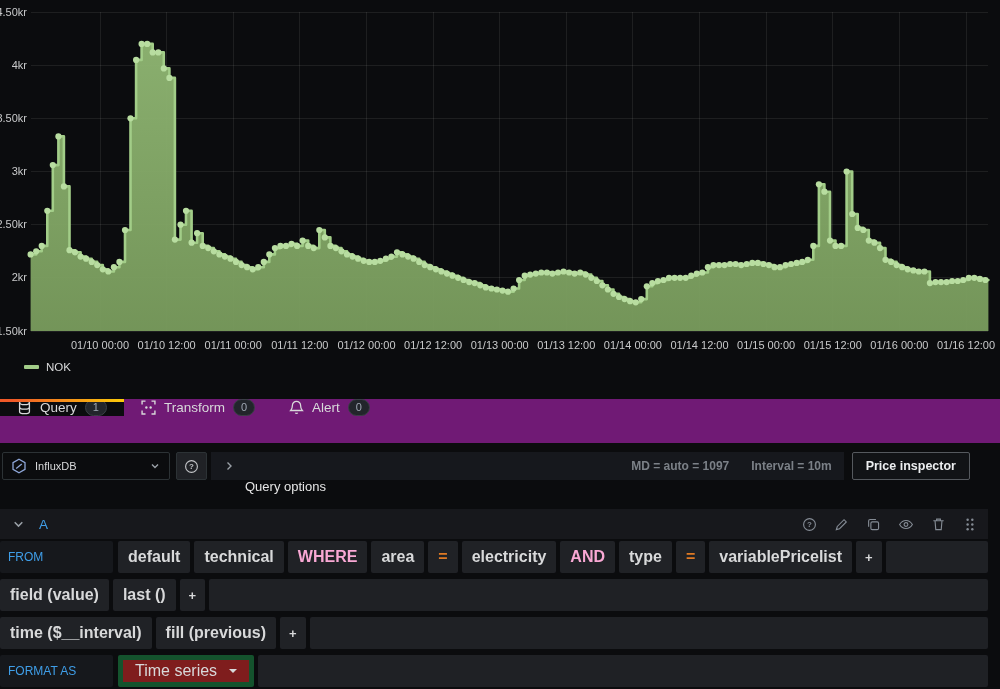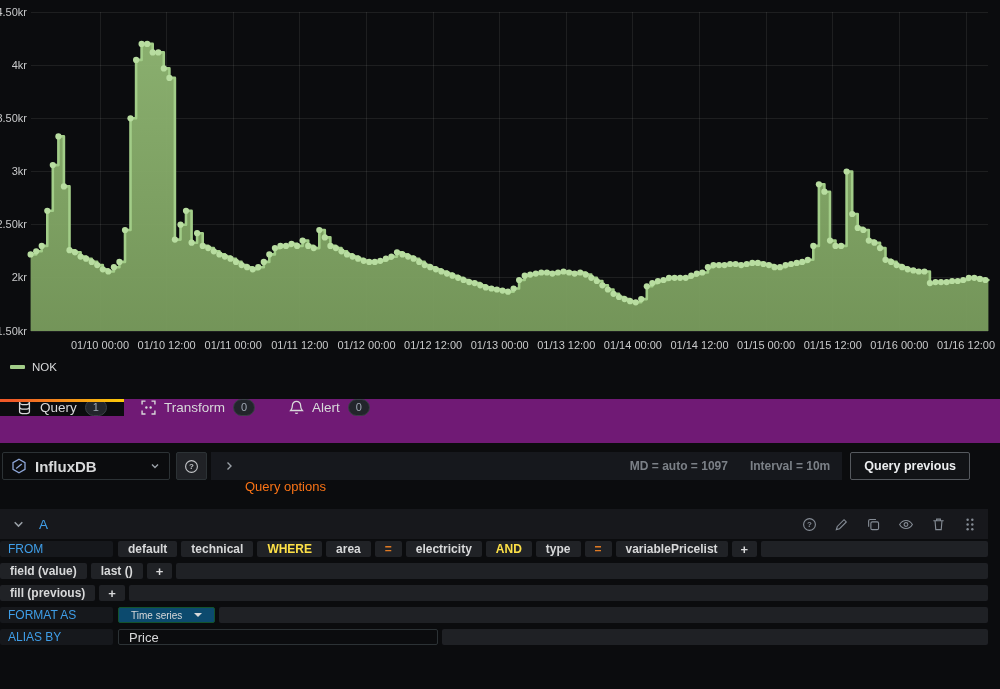--- a/index.html
+++ b/index.html
@@ -3,61 +3,61 @@
 <meta charset="utf-8">
 <style>
   html,body{margin:0;padding:0;background:#000;}
   .screen{position:relative;width:1000px;height:689px;overflow:hidden;background:#0b0c0e;
           font-family:"Liberation Sans",sans-serif;color:#d8d9da;}
   svg{display:block}
   
   .chart-panel{position:absolute;top:0;left:0;width:1000px;height:392px;}
   .grid{stroke:rgba(255,255,255,0.08);stroke-width:1;shape-rendering:crispEdges;}
   .ytick,.xtick{fill:#c9cacb;font-size:11px;font-family:"Liberation Sans",sans-serif;}
-  .legend{position:absolute;left:10px;top:361px;display:flex;align-items:center;gap:7px;font-size:11.5px;color:#d8d9da;}
+  .legend{position:absolute;left:24px;top:361px;display:flex;align-items:center;gap:7px;font-size:11.5px;color:#d8d9da;}
   .legend .swatch{width:15px;height:4px;border-radius:1px;background:#a2cd88;}
   
   .tabbar{position:absolute;top:399px;left:0;width:1000px;height:44px;background:#701a75;display:flex;align-items:flex-start;}
   .tab{position:relative;display:flex;align-items:center;gap:8px;padding:0 17px;font-size:13.5px;font-weight:500;color:#d8d9da;cursor:pointer;}
   .tab svg{flex:none}
   .tab.active{background:#0b0c0e;}
   .tab.active::before{content:"";position:absolute;top:0;left:0;right:0;height:3px;
       background:linear-gradient(90deg,#f05a28 10%,#fbca0a 99%);}
   .count-badge{background:#22252b;border:1px solid #3a4046;color:#9fa7b3;font-size:11px;line-height:15px;
       padding:0 7px;border-radius:9px;font-weight:400;}
   
   .ds-row{position:absolute;top:452px;left:2px;width:968px;height:28px;display:flex;align-items:center;}
   .ds-picker{width:168px;height:28px;box-sizing:border-box;background:#0b0c0e;border:1px solid #2c3235;border-radius:2px;
       display:flex;align-items:center;gap:8px;padding:0 8px;cursor:pointer;}
-  .ds-picker .ds-name{font-size:15px;font-weight:700;}
+  .ds-picker .ds-name{font-size:11px;font-weight:400;}
   .ds-picker .chev{margin-left:auto;}
   .help-btn{width:31px;height:28px;box-sizing:border-box;margin-left:6px;background:#202226;border:1px solid #2c3235;
       border-radius:2px;display:flex;align-items:center;justify-content:center;cursor:pointer;}
   .options-bar{flex:1;height:28px;margin-left:4px;background:#16181d;display:flex;align-items:center;gap:10px;
       padding:0 12px;cursor:pointer;}
-  .options-label{color:#f97316;font-size:13px;font-weight:500;margin-top:40px;}
+  .options-label{color:#e5e5e5;font-size:13px;font-weight:500;margin-top:40px;}
   .ds-stats{margin-left:auto;display:flex;gap:22px;color:#7b8087;font-size:12px;font-weight:bold;}
   .inspector-btn{height:28px;margin-left:8px;padding:0 13px;background:#111316;border:1px solid #55595e;border-radius:2px;
       color:#eceef0;font-size:12.5px;font-weight:600;font-family:"Liberation Sans",sans-serif;cursor:pointer;}
   
   .query-header{position:absolute;top:509px;left:0;width:988px;height:30px;box-sizing:border-box;background:#17181c;
       display:flex;align-items:center;padding:0 12px;cursor:pointer;}
   .qref{color:#3f9ee8;font-size:13.5px;font-weight:500;margin-left:14px;}
   .qh-icons{margin-left:auto;display:flex;gap:17px;align-items:center;}
   .qh-icons span{display:flex;cursor:pointer;}
   .query-rows{position:absolute;top:541px;left:0;width:988px;}
-  .qrow{display:flex;height:16px;margin-bottom:6px;}
+  .qrow{display:flex;height:32px;margin-bottom:6px;}
   .qlabel{width:113px;flex:none;box-sizing:border-box;background:#16181c;color:#3f9ee8;font-size:12px;font-weight:500;
       display:flex;align-items:center;padding-left:8px;margin-right:5px;border-radius:2px;}
-  .seg{background:#202226;color:#d8d9da;font-size:12px;font-weight:600;display:flex;align-items:center;
+  .seg{background:#202226;color:#d8d9da;font-size:16px;font-weight:600;display:flex;align-items:center;
       padding:0 10px;margin-right:4px;border-radius:2px;white-space:nowrap;cursor:pointer;}
-  .seg.keyword{color:#fde047;}
+  .seg.keyword{color:#f9a8d4;}
   .seg.operator{color:#df7a24;font-weight:700;}
   .seg.plus{font-weight:700;font-size:13px;padding:0 9px;}
-  .seg.select{background:#0c4a6e;border:1px solid #14532d;font-weight:400;font-size:10px;padding:0 12px;gap:12px;}
+  .seg.select{background:#7f1d1d;border:5px solid #14532d;font-weight:400;font-size:16px;padding:0 12px;gap:12px;}
   .seg.input{background:#0b0c0e;border:1px solid #2c3235;font-weight:400;font-size:13px;width:320px;box-sizing:border-box;}
   .caret{width:0;height:0;border-left:4px solid transparent;border-right:4px solid transparent;border-top:4px solid #d8d9da;}
   .fill-seg{flex:1;background:#1f2125;border-radius:2px;}
   .icon{color:#9aa0a7;}
 </style>
 </head>
 <body>
 
 <div class="screen">
 
@@ -350,21 +350,21 @@
     <div class="options-bar">
       <svg width="12" height="12" viewBox="0 0 12 12">
         <path d="M4.5 2.5l3.5 3.5-3.5 3.5" fill="none" stroke="#9aa0a7" stroke-width="1.4"></path>
       </svg>
       <span class="options-label">Query options</span>
       <span class="ds-stats">
         <span>MD = auto = 1097</span>
         <span>Interval = 10m</span>
       </span>
     </div>
-    <button class="inspector-btn">Query previous</button>
+    <button class="inspector-btn">Price inspector</button>
   </div>
 
   <div class="query-header">
     <svg width="13" height="13" viewBox="0 0 12 12">
       <path d="M2.5 4l3.5 3.5L9.5 4" fill="none" stroke="#9aa0a7" stroke-width="1.4"></path>
     </svg>
     <span class="qref">A</span>
     <div class="qh-icons">
       <span>
         <svg width="15" height="15" viewBox="0 0 16 16">
@@ -425,20 +425,21 @@
         <div class="seg plus">+</div>
         <div class="fill-seg"></div>
       </div>
       <div class="qrow">
         <div class="seg value">field (value)</div>
         <div class="seg value">last ()</div>
         <div class="seg plus">+</div>
         <div class="fill-seg"></div>
       </div>
       <div class="qrow">
+        <div class="seg value">time ($__interval)</div>
         <div class="seg value">fill (previous)</div>
         <div class="seg plus">+</div>
         <div class="fill-seg"></div>
       </div>
       <div class="qrow">
         <div class="qlabel">FORMAT AS</div>
         <div class="seg select">Time series<span class="caret"></span></div>
         <div class="fill-seg"></div>
       </div>
       <div class="qrow">

